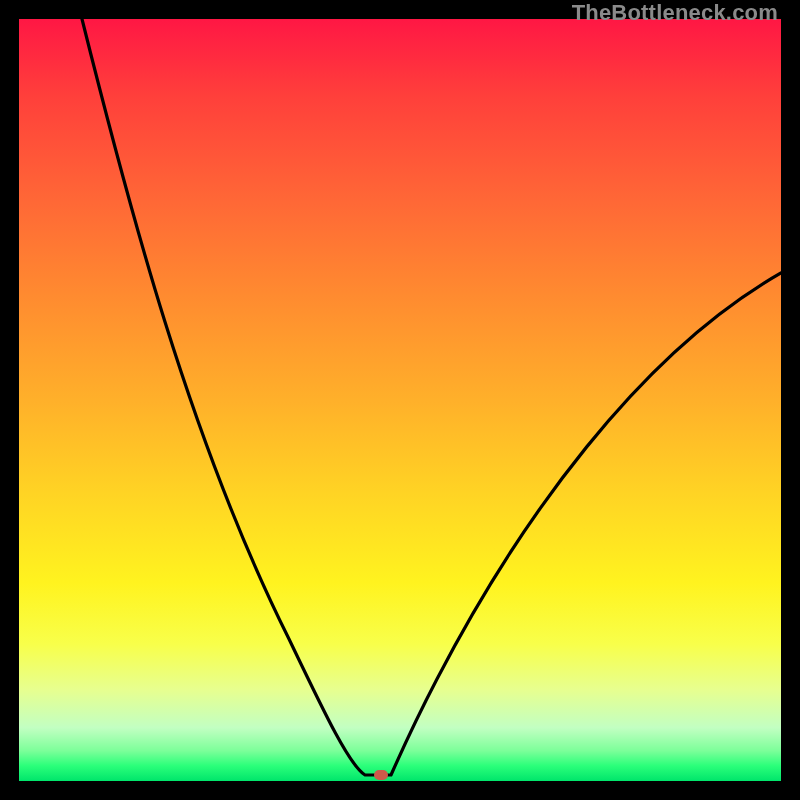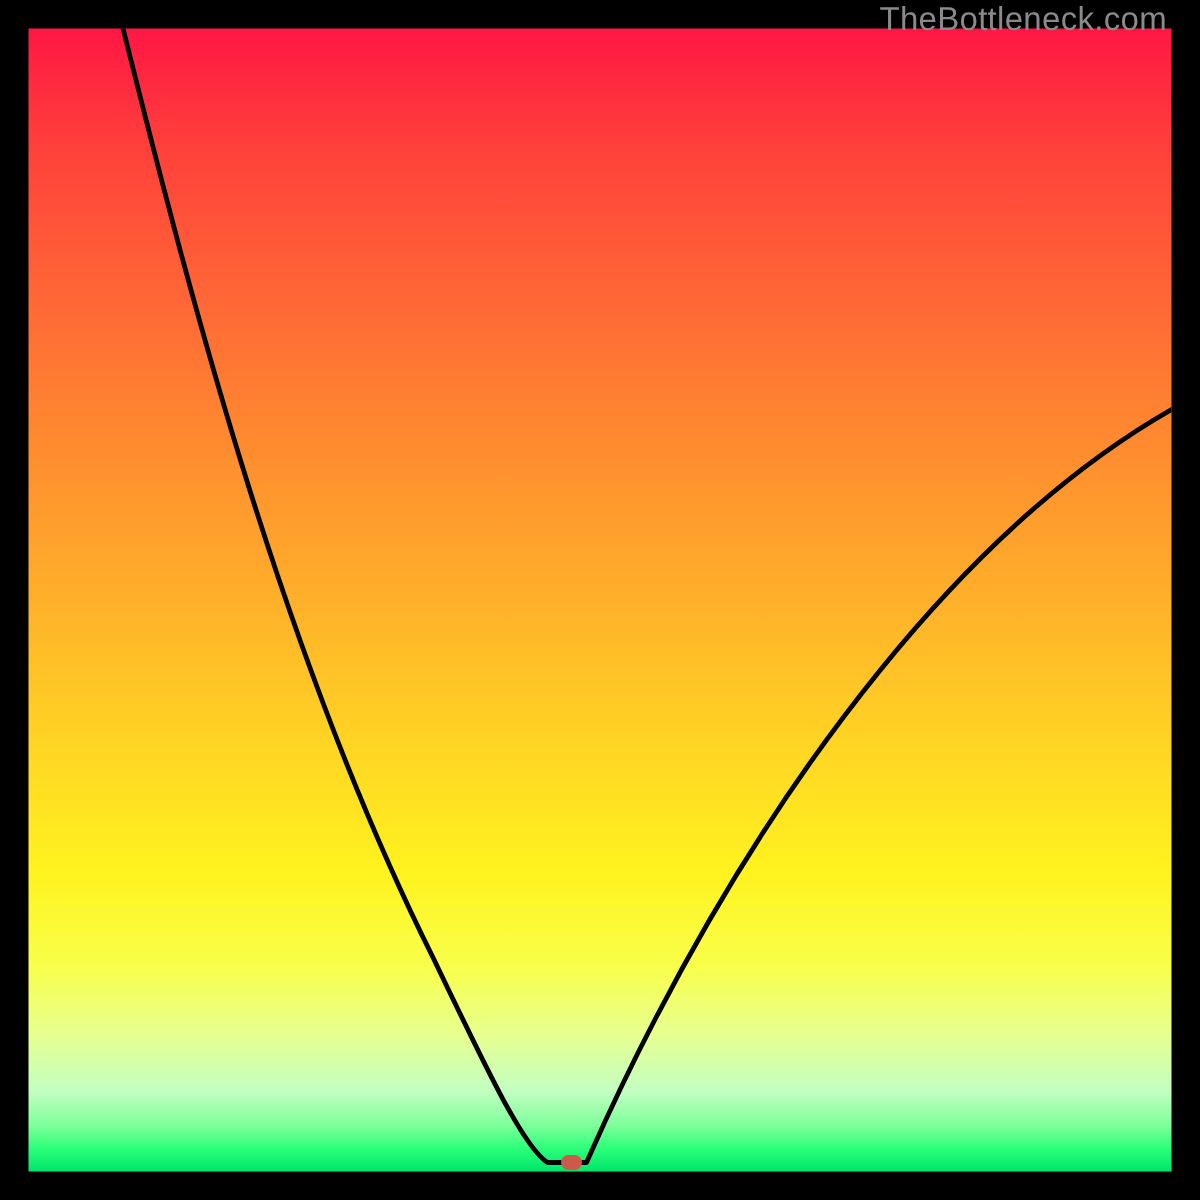--- a/index.html
+++ b/index.html
@@ -45,21 +45,21 @@
     top: 0;
     width: 762px;
     height: 762px;
   }
   .watermark {
     position: absolute;
     top: 0px;
     right: 22px;
     font-family: Arial, Helvetica, sans-serif;
     font-size: 22px;
-    font-weight: 400;
+    font-weight: 700;
     color: #8a8a8a;
     letter-spacing: 0.2px;
     user-select: none;
     text-align: right;
   }
   .pill {
     position: absolute;
     width: 14px;
     height: 10px;
     border-radius: 5px;

